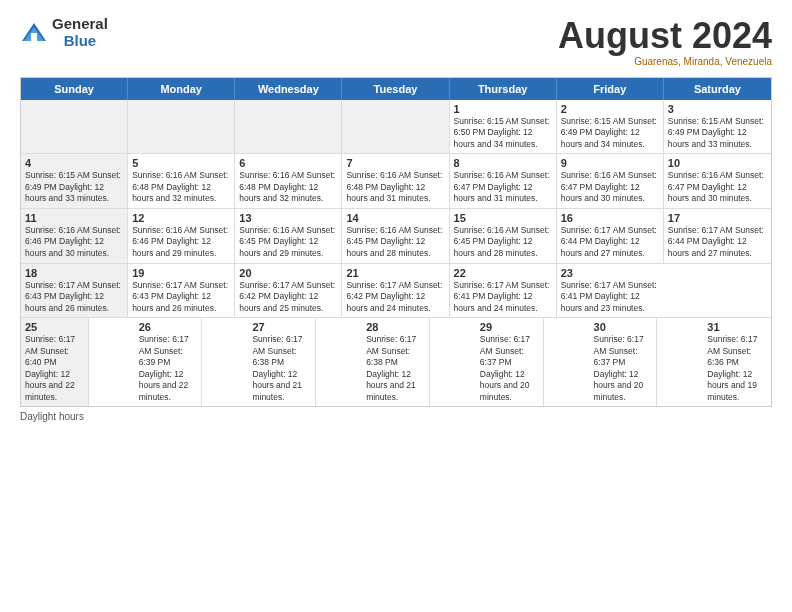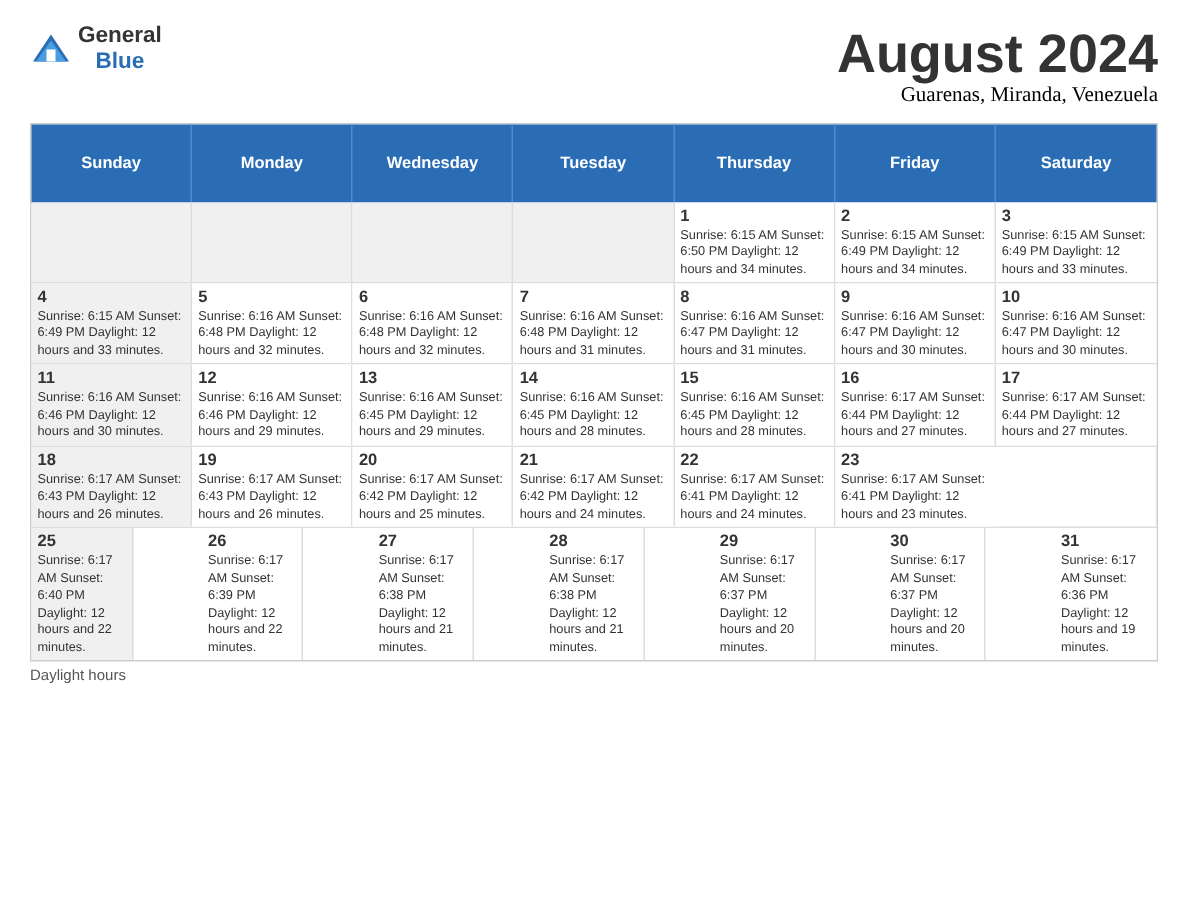--- a/index.html
+++ b/index.html
@@ -52,41 +52,40 @@
       text-align: right;
     }
     .main-title {
       font-size: 36px;
       font-weight: bold;
       color: #333;
       line-height: 1.1;
       text-align: center;
     }
     .subtitle {
-      font-size: 14px;
-      color: #000000;
-      font-family: Liberation Serif, serif;
+      font-size: 10px;
+      color: #a16207;
     }
     .calendar {
       flex: 1;
       display: flex;
       flex-direction: column;
       border: 1px solid #ccc;
     }
     .cal-header {
       display: grid;
       grid-template-columns: repeat(7, 1fr);
       background: #2a6db5;
     }
     .cal-header-cell {
       color: #fff;
       font-size: 11px;
       font-weight: bold;
       text-align: center;
-      padding: 20px 2px;
+      padding: 5px 2px;
       border-right: 1px solid #4a8dcf;
     }
     .cal-header-cell:last-child { border-right: none; }
     .cal-body {
       flex: 1;
       display: flex;
       flex-direction: column;
     }
     .cal-row {
       display: grid;

